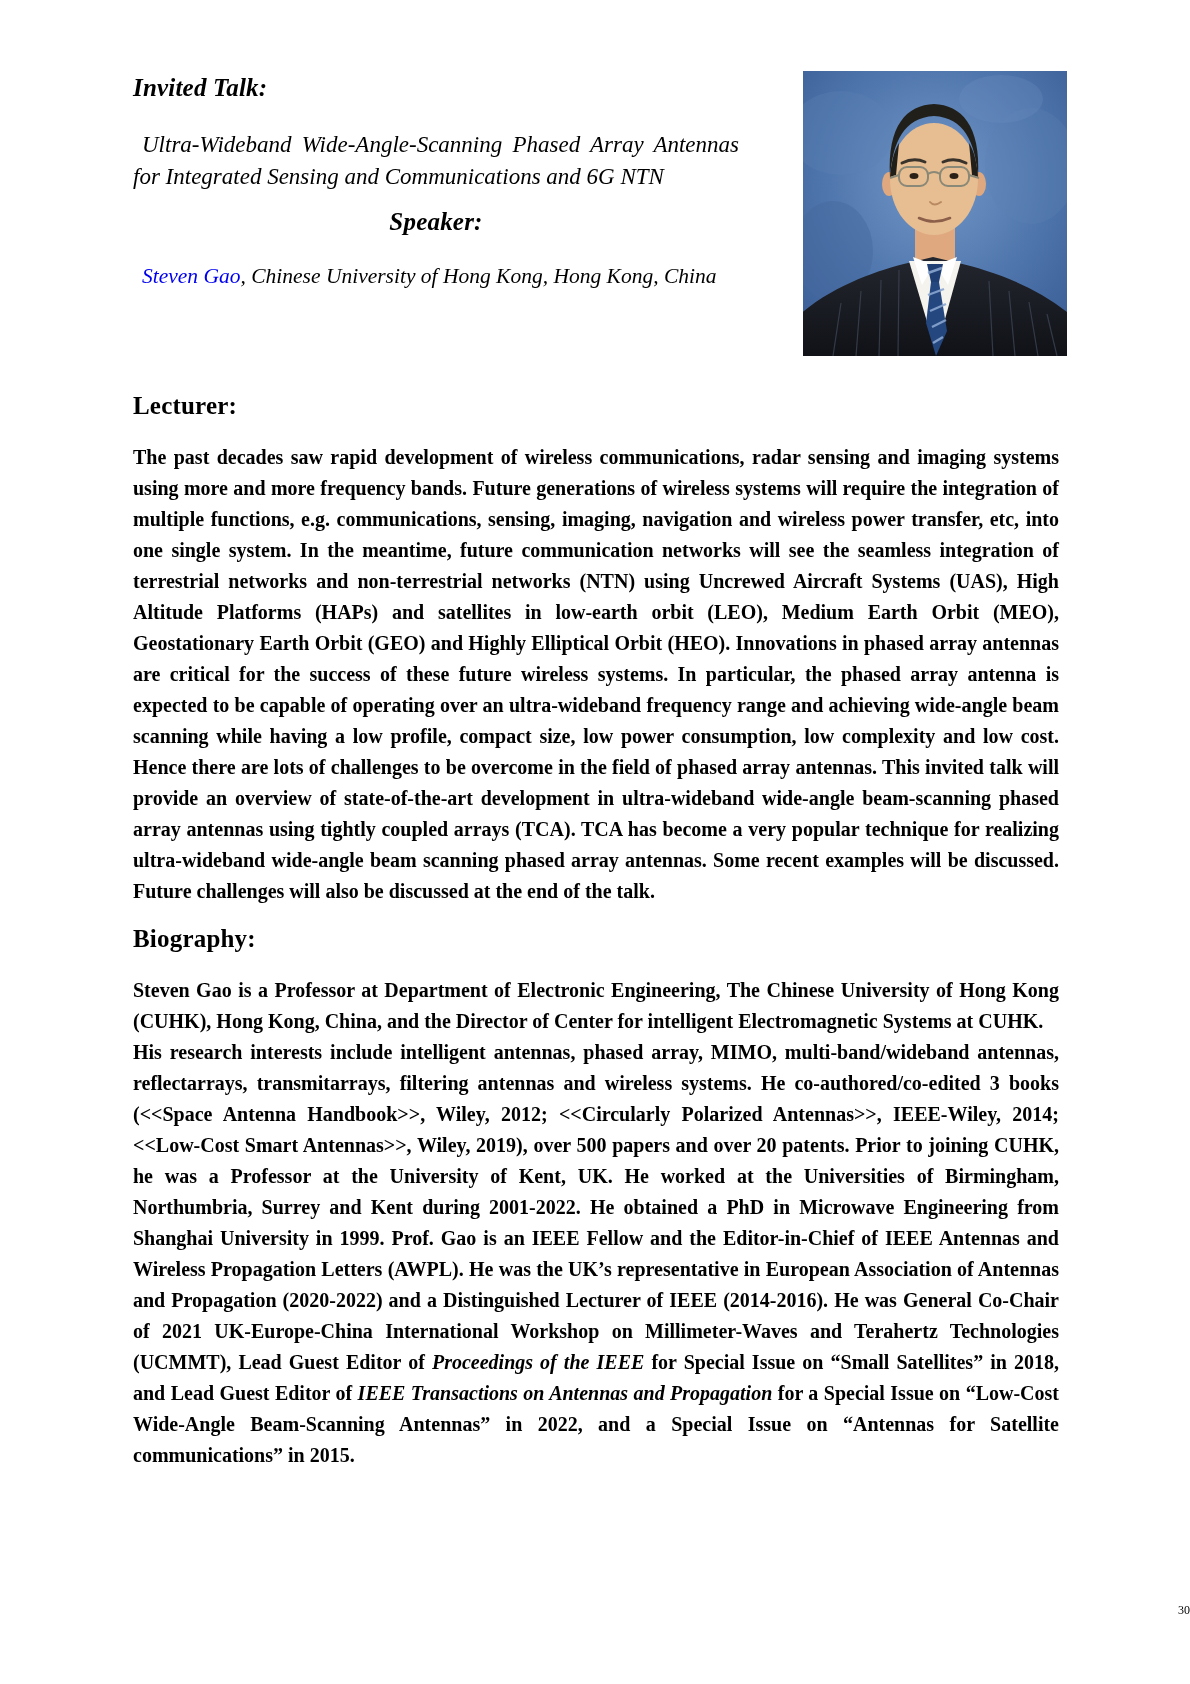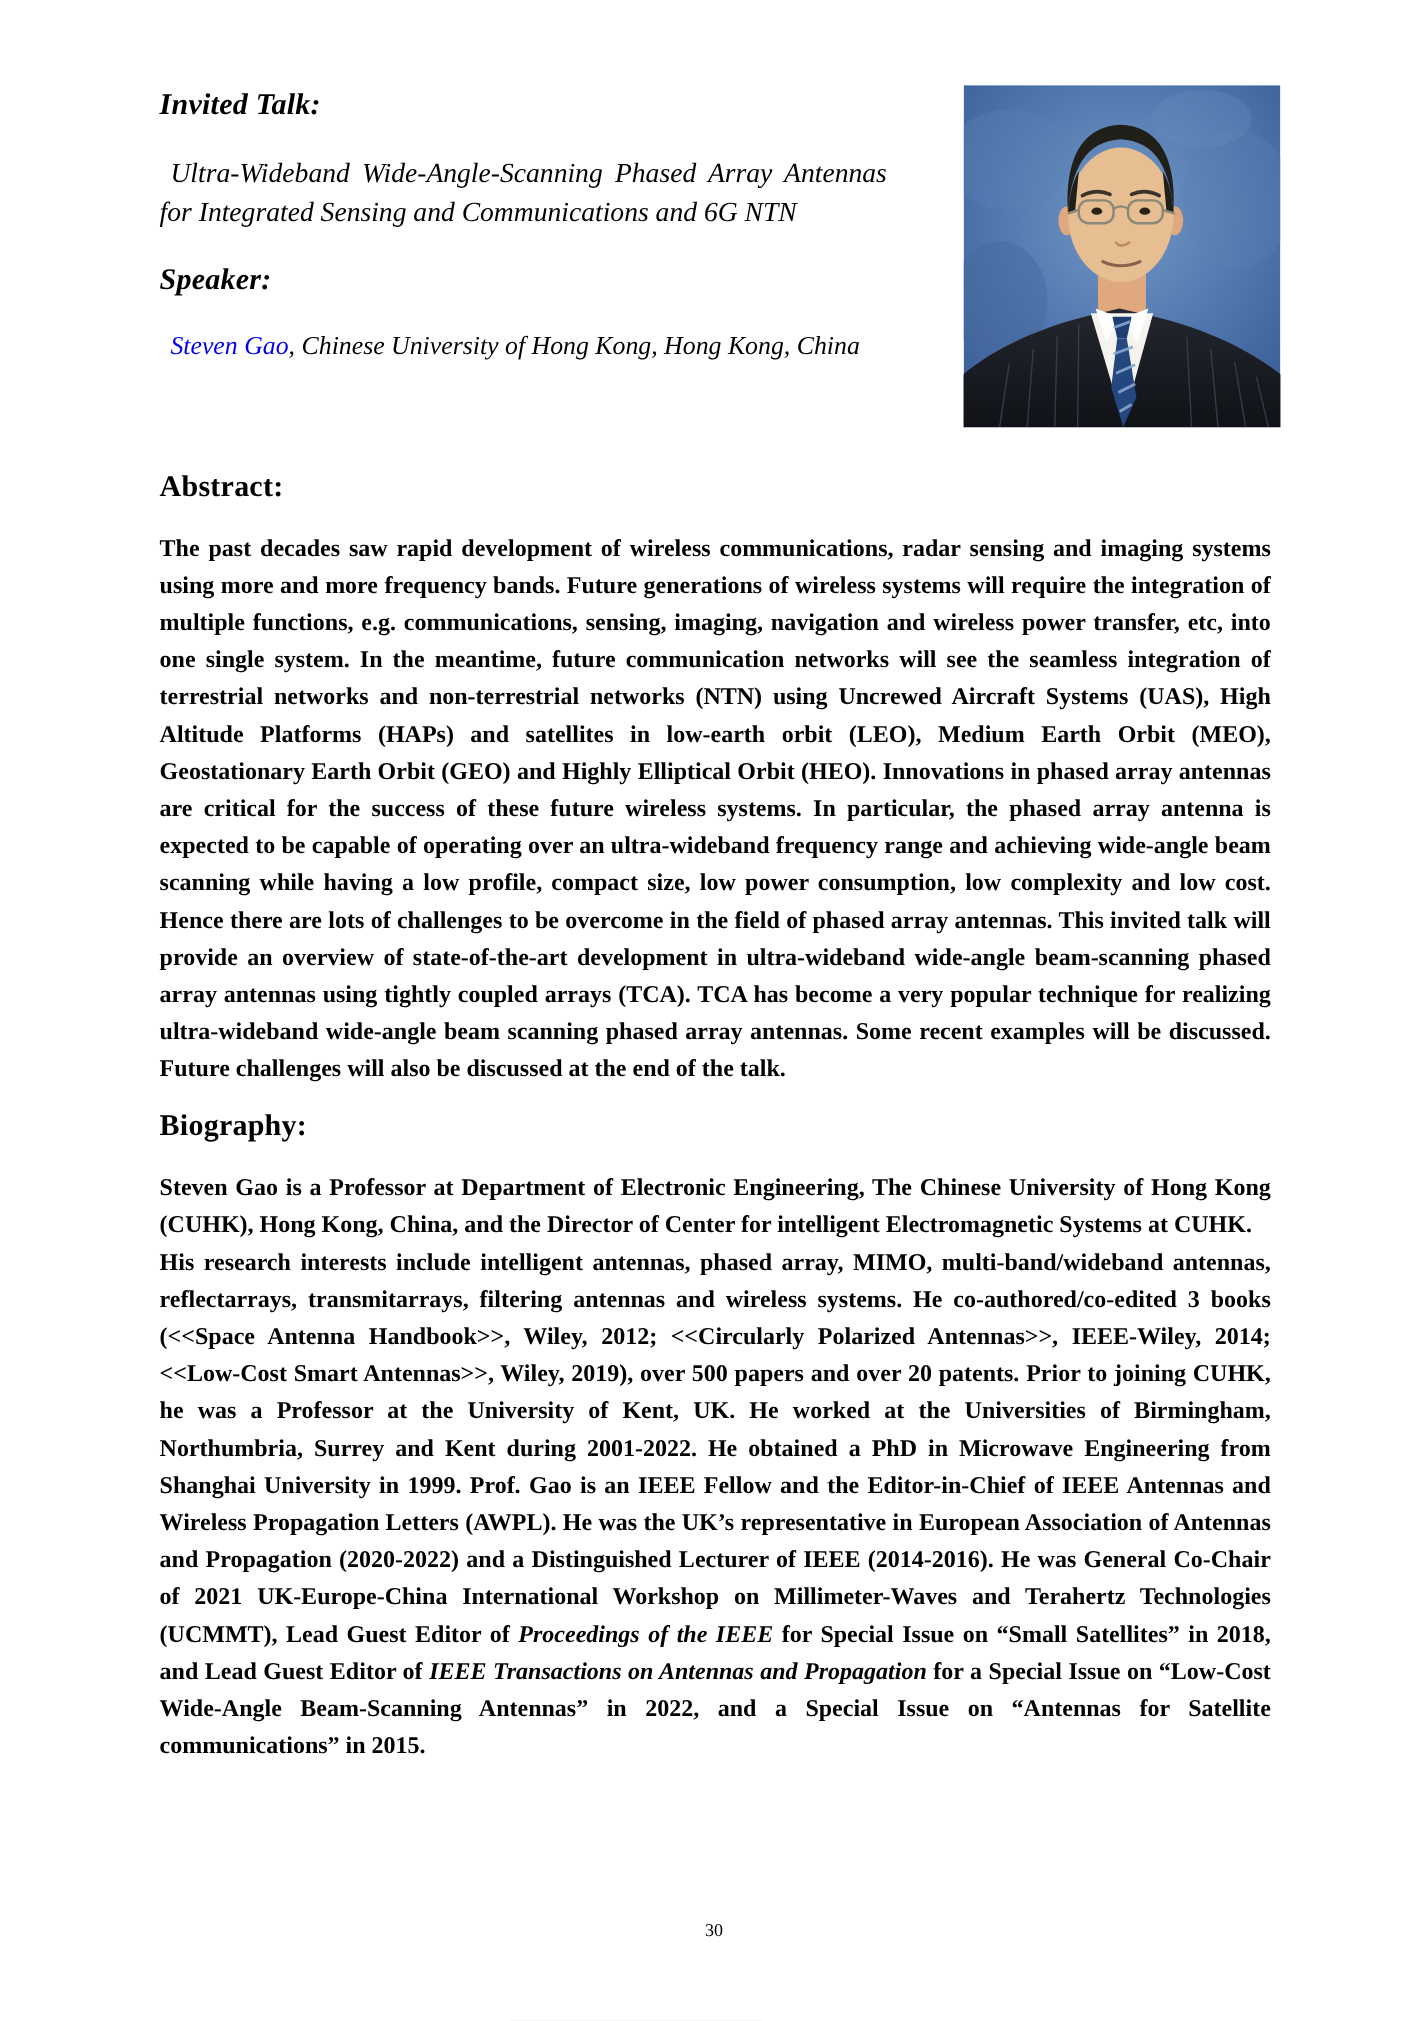--- a/index.html
+++ b/index.html
@@ -31,21 +31,21 @@
     min-height: 287px;
   }
   .top-text { width: 606px; font-style: italic; }
   .talk-title {
     margin-top: 26px;
     font-size: 23px;
     line-height: 32px;
     text-align: justify;
     text-indent: 9px;
   }
-  .speaker-heading { margin-top: 26px; }
+  .speaker-heading { margin-top: 14px; text-align: center; }
   .speaker-line {
     margin-top: 23px;
     font-size: 21.5px;
     line-height: 32px;
     text-align: justify;
     text-indent: 9px;
   }
   .speaker-name {
     color: var(--link-blue, #0000ee);
     text-decoration: none;
@@ -67,22 +67,22 @@
     text-align: justify;
     font-weight: bold;
   }
   .bio-heading { margin-top: 17px; }
   .bio-para2 { margin-top: 0; }
   .page-number {
     position: absolute;
     bottom: 66px;
     left: 0;
     width: 100%;
-    text-align: center;
-    font-size: 15px;
+    text-align: right;
+    font-size: 12px;
     font-family: "Liberation Serif", serif;
   }
 </style>
 </head>
 <body>
 
 <div class="page">
   <div class="content">
 
     <div class="top-section">
@@ -162,21 +162,21 @@
           <ellipse cx="111" cy="105" rx="4.5" ry="3" fill="#2b2018"></ellipse>
           <ellipse cx="151" cy="105" rx="4.5" ry="3" fill="#2b2018"></ellipse>
 
           <path d="M127,131 Q131,136 138,131" stroke="#b98a62" stroke-width="2" fill="none" stroke-linecap="round"></path>
 
           <path d="M116,147 Q131,154 147,147" stroke="#8c5f4a" stroke-width="2.6" fill="none" stroke-linecap="round"></path>
         </svg>
       </div>
     </div>
 
-    <div class="h-section abstract-heading">Abstract:</div>
+    <div class="h-section abstract-heading">Lecturer:</div>
     <p class="body-para">The past decades saw rapid development of wireless communications, radar sensing and imaging systems using more and more frequency bands. Future generations of wireless systems will require the integration of multiple functions, e.g. communications, sensing, imaging, navigation and wireless power transfer, etc, into one single system. In the meantime, future communication networks will see the seamless integration of terrestrial networks and non-terrestrial networks (NTN) using Uncrewed Aircraft Systems (UAS), High Altitude Platforms (HAPs) and satellites in low-earth orbit (LEO), Medium Earth Orbit (MEO), Geostationary Earth Orbit (GEO) and Highly Elliptical Orbit (HEO). Innovations in phased array antennas are critical for the success of these future wireless systems. In particular, the phased array antenna is expected to be capable of operating over an ultra-wideband frequency range and achieving wide-angle beam scanning while having a low profile, compact size, low power consumption, low complexity and low cost. Hence there are lots of challenges to be overcome in the field of phased array antennas. This invited talk will provide an overview of state-of-the-art development in ultra-wideband wide-angle beam-scanning phased array antennas using tightly coupled arrays (TCA). TCA has become a very popular technique for realizing ultra-wideband wide-angle beam scanning phased array antennas. Some recent examples will be discussed. Future challenges will also be discussed at the end of the talk.</p>
 
     <div class="h-section bio-heading">Biography:</div>
     <p class="body-para">Steven Gao is a Professor at Department of Electronic Engineering, The Chinese University of Hong Kong (CUHK), Hong Kong, China, and the Director of Center for intelligent Electromagnetic Systems at CUHK.</p>
     <p class="body-para bio-para2"><span>His research interests include intelligent antennas, phased array, MIMO, multi-band/wideband antennas, reflectarrays, transmitarrays, filtering antennas and wireless systems. He co-authored/co-edited 3 books (&lt;&lt;Space Antenna Handbook&gt;&gt;, Wiley, 2012; &lt;&lt;Circularly Polarized Antennas&gt;&gt;, IEEE-Wiley, 2014; &lt;&lt;Low-Cost Smart Antennas&gt;&gt;, Wiley, 2019), over 500 papers and over 20 patents. Prior to joining CUHK, he was a Professor at the University of Kent, UK. He worked at the Universities of Birmingham, Northumbria, Surrey and Kent during 2001-2022. He obtained a PhD in Microwave Engineering from Shanghai University in 1999. Prof. Gao is an IEEE Fellow and the Editor-in-Chief of IEEE Antennas and Wireless Propagation Letters (AWPL). He was the UK’s representative in European Association of Antennas and Propagation (2020-2022) and a Distinguished Lecturer of IEEE (2014-2016). He was General Co-Chair of 2021 UK-Europe-China International Workshop on Millimeter-Waves and Terahertz Technologies (UCMMT), Lead Guest Editor of </span><span style="font-style: italic;">Proceedings of the IEEE</span><span> for Special Issue on “Small Satellites” in 2018, and Lead Guest Editor of </span><span style="font-style: italic;">IEEE Transactions on Antennas and Propagation</span><span> for a Special Issue on “Low-Cost Wide-Angle Beam-Scanning Antennas” in 2022, and a Special Issue on “Antennas for Satellite communications” in 2015.</span></p>
 
   </div>
 
   <div class="page-number">30</div>
 </div>

